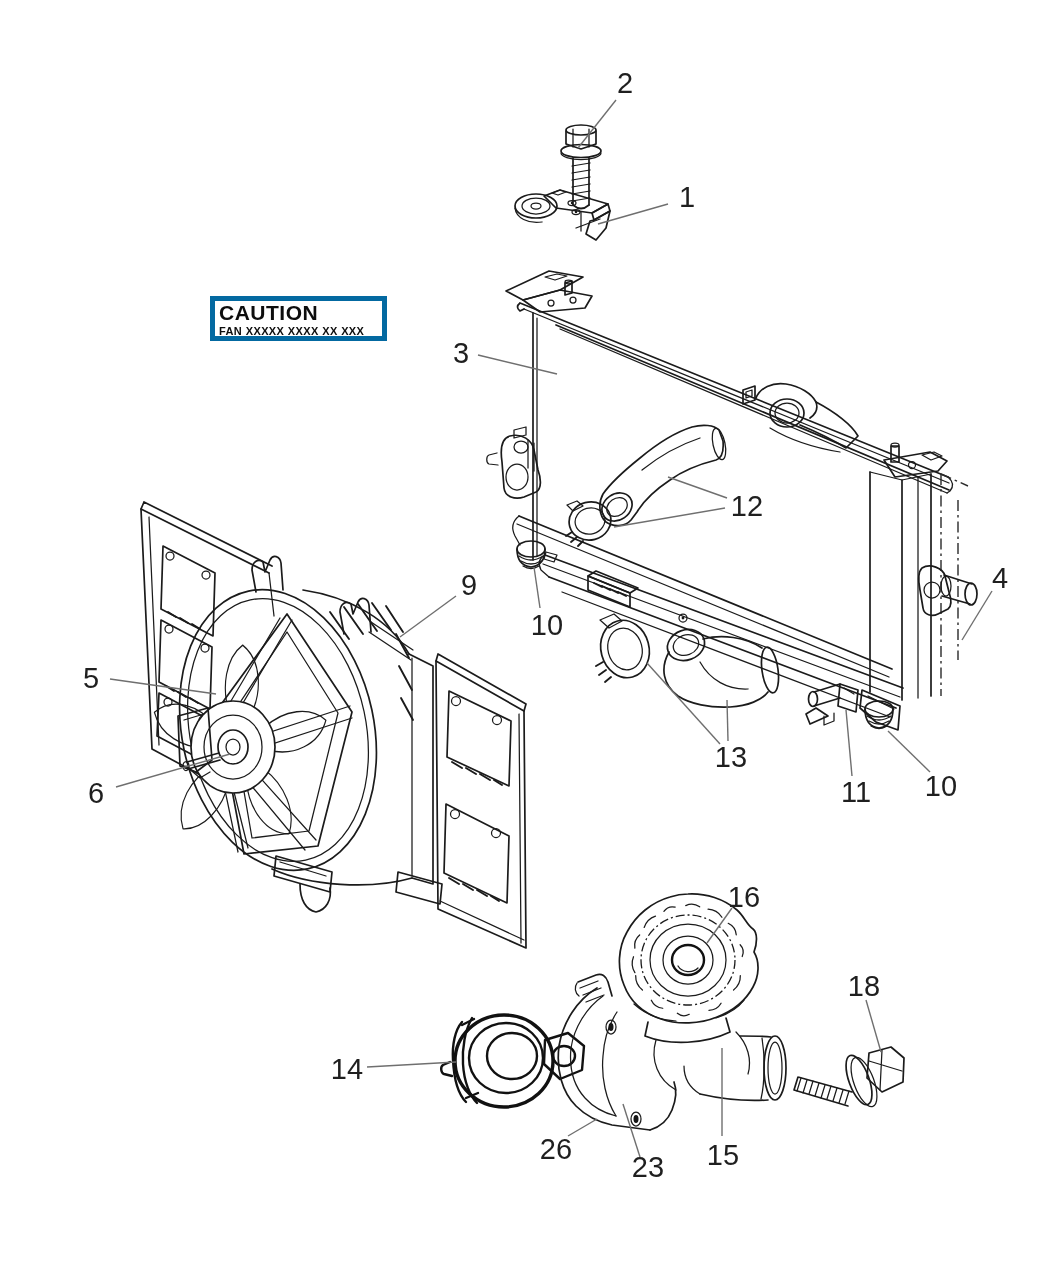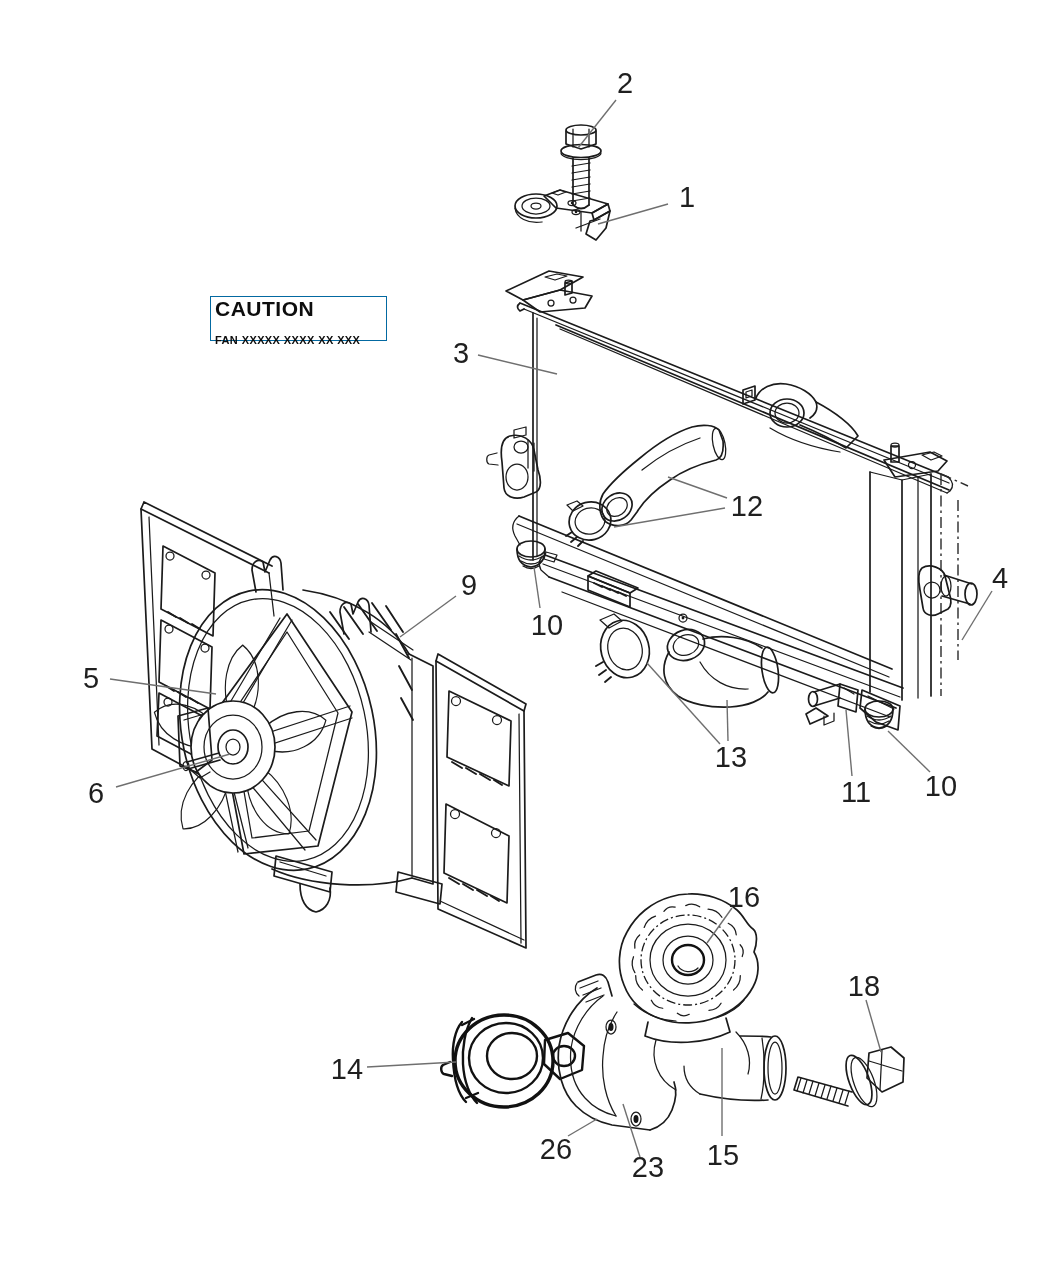--- a/index.html
+++ b/index.html
@@ -12,24 +12,24 @@
   .bold{fill:none;stroke:#111;stroke-width:3.4;stroke-linecap:round;stroke-linejoin:round;}
   .bold2{fill:none;stroke:#111;stroke-width:2.4;stroke-linecap:round;stroke-linejoin:round;}
   .tick{fill:none;stroke:#1b1b1b;stroke-width:1.9;stroke-linecap:round;}
   .dashdot{fill:none;stroke:#2a2a2a;stroke-width:1.4;stroke-dasharray:11 4 2.5 4;}
   .capdash{fill:none;stroke:#1b1b1b;stroke-width:1.3;stroke-dasharray:9 3 2 3;}
   .fillw{fill:#fff;stroke:#1b1b1b;stroke-width:1.7;stroke-linejoin:round;}
   .dark {fill:#161616;stroke:none;}
   .leader{stroke:#6f6f6f;stroke-width:1.4;fill:none;}
   .num{font:400 29px "Liberation Sans",sans-serif;fill:#1f1f1f;}
   
-  .caution{position:absolute;left:210px;top:296px;width:177px;height:45px;border:1px solid #0369a1;
+  .caution{position:absolute;left:210px;top:296px;width:177px;height:45px;border:5px solid #0369a1;
            box-sizing:border-box;background:#fff;padding:1px 4px 0 4px;}
   .caution-line1{font-weight:700;font-size:21px;line-height:21px;letter-spacing:.5px;color:#0d0d0d;}
-  .caution-line2{font-weight:700;font-size:11px;line-height:11px;margin-top:16px;letter-spacing:.4px;
+  .caution-line2{font-weight:700;font-size:11px;line-height:11px;margin-top:3px;letter-spacing:.4px;
                  color:#0d0d0d;white-space:nowrap;}
 </style>
 </head>
 <body>
 
 <div class="stage">
 <svg width="1050" height="1275" viewBox="0 0 1050 1275">
 
   <g>
     <ellipse class="ln" cx="581" cy="130" rx="15" ry="5"></ellipse>

